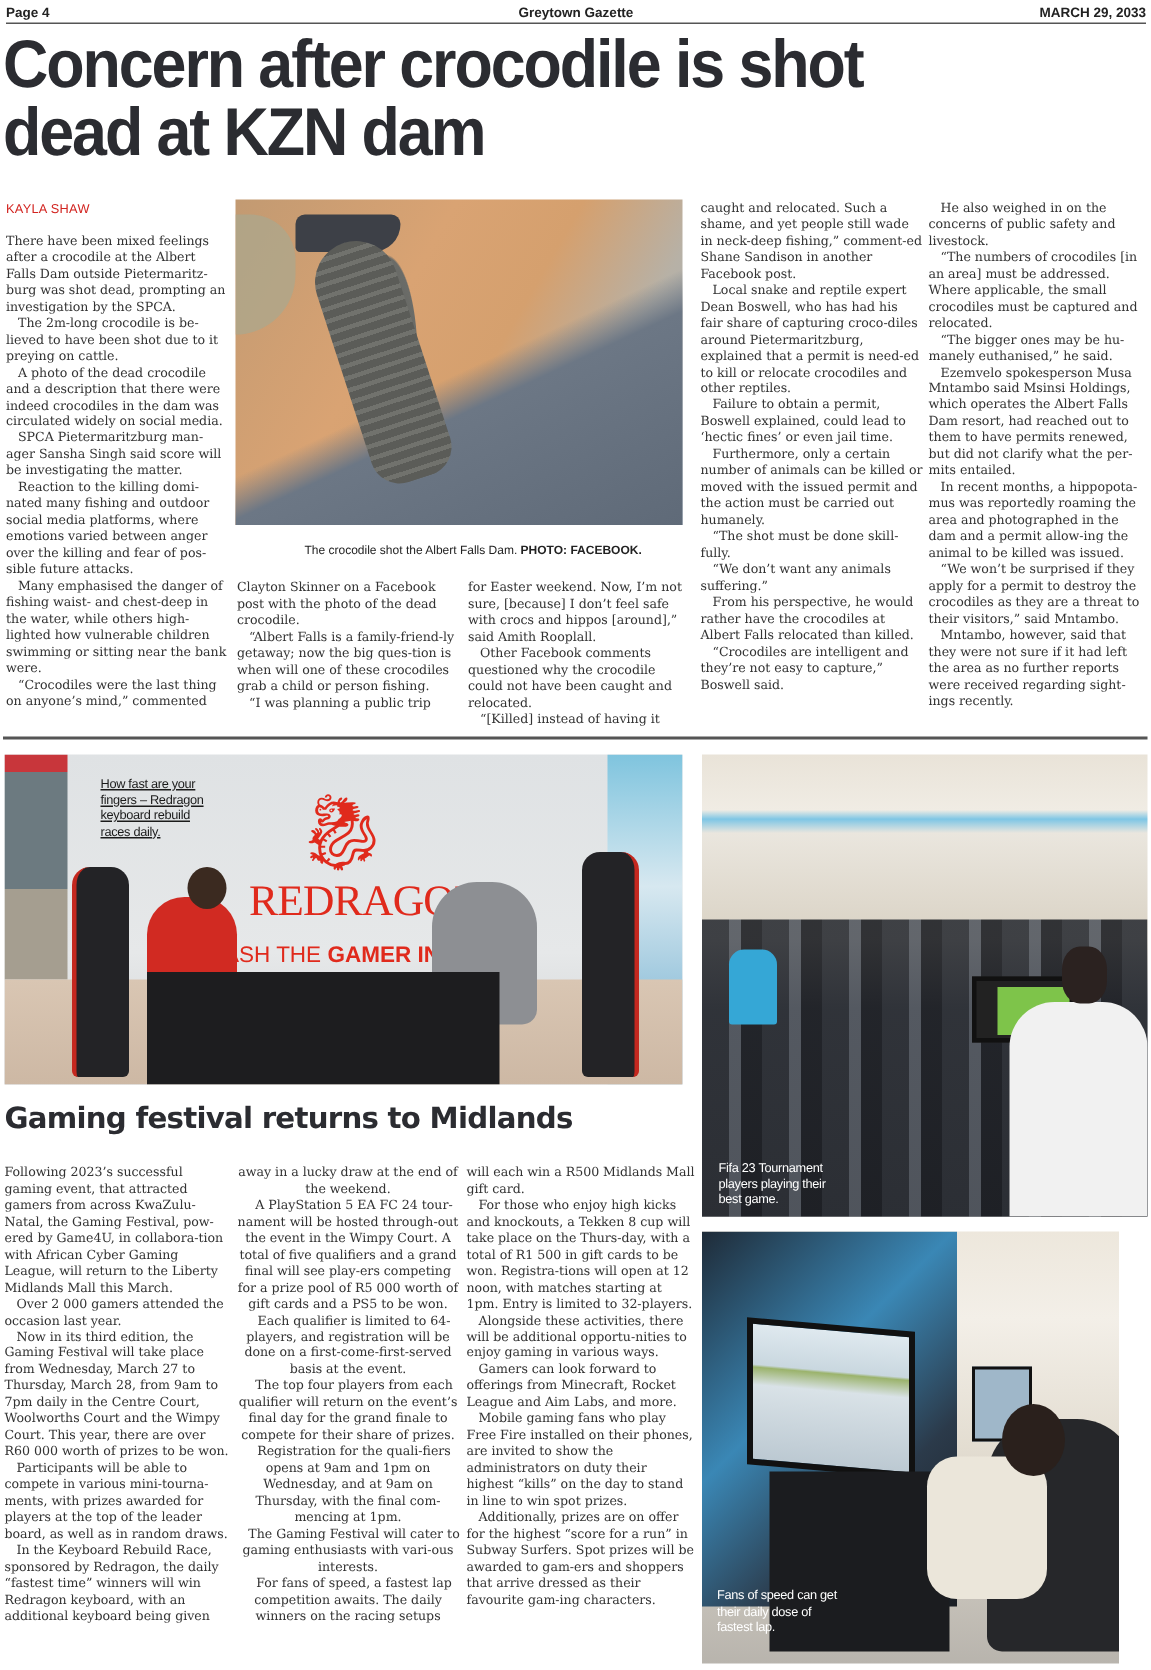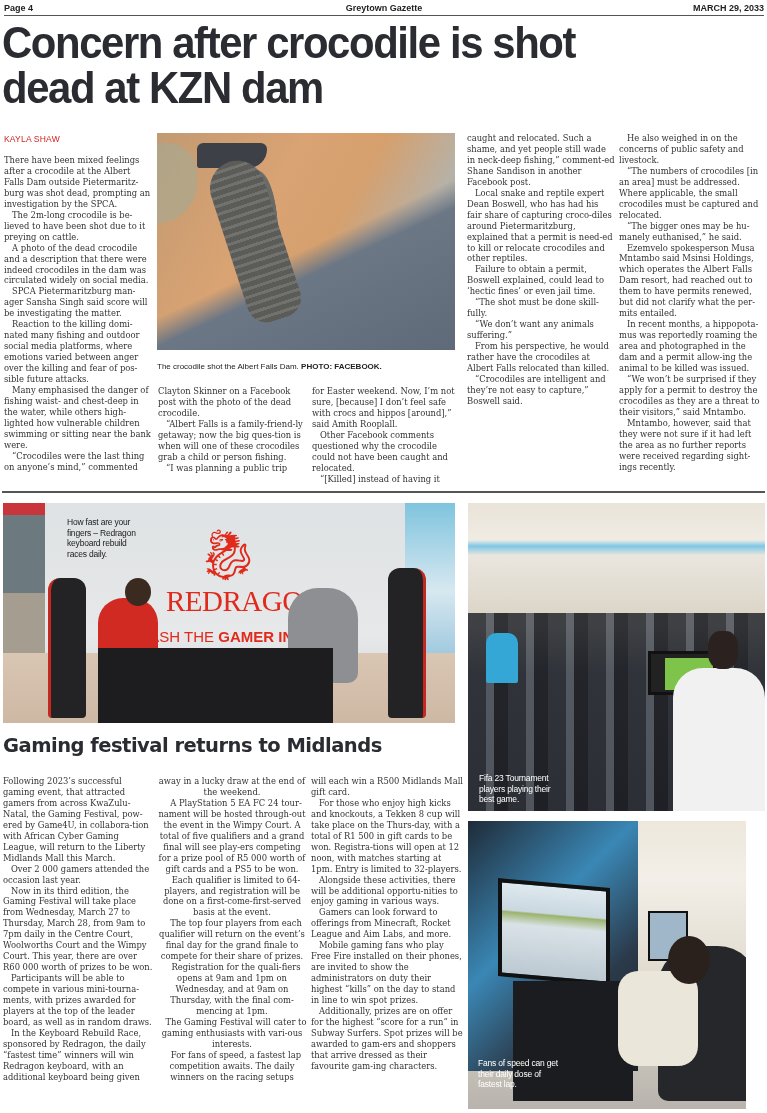--- a/index.html
+++ b/index.html
@@ -22,41 +22,41 @@
   .photo { position: absolute; overflow: hidden; }
   .croc-photo { left: 157px; top: 133px; width: 298px; height: 217px;
     background:
       radial-gradient(ellipse 30px 95px at 100px 105px, #5d5f5c 0%, #6b6c68 70%, transparent 72%),
       linear-gradient(155deg, transparent 0 52%, #6c7785 60%, #5f6a78 100%),
       linear-gradient(120deg, #c29a72 0%, #d9a373 35%, #d5a06e 55%, #b7b1a6 75%, #9fb0c0 100%); }
   .croc-photo .rock { position: absolute; left: 0; top: 10px; width: 40px; height: 80px; background: #a9a88f; border-radius: 0 30px 40px 0; opacity: 0.7; }
   .croc-photo .croc { position: absolute; left: 70px; top: 25px; width: 55px; height: 165px; background: repeating-linear-gradient(0deg, #5b5c58 0 5px, #71726d 5px 8px); border-radius: 28px 28px 20px 20px; transform: rotate(-18deg); }
   .croc-photo .tail { position: absolute; left: 40px; top: 10px; width: 70px; height: 25px; background: #3d4047; border-radius: 20px 20px 60px 10px; }
 
-  .caption { position: absolute; font-family: "Liberation Sans", sans-serif; font-size: 8px; color: #222; }
+  .caption { position: absolute; font-family: "Liberation Sans", sans-serif; font-size: 8px; color: #222; margin-left: 46px; }
   .caption b { font-weight: bold; }
 
   .divider { position: absolute; left: 2px; top: 491px; width: 763px; height: 2px; background: #555; }
 
   .redragon-photo { left: 3px; top: 503px; width: 452px; height: 220px; background: linear-gradient(180deg, #dfe2e4 0%, #e6e8e9 60%, #cfd2d4 100%); }
   .redragon-photo .left-store { position: absolute; left: 0; top: 0; width: 42px; height: 150px; background: linear-gradient(180deg, #c8363b 0 8%, #6c7a80 8% 60%, #a59e90 60%); }
   .redragon-photo .right-store { position: absolute; right: 0; top: 0; width: 50px; height: 220px; background: linear-gradient(180deg, #7fc4de 0%, #d7e8f0 40%, #9ec8de 70%, #c4d7e1 100%); }
   .redragon-photo .floor { position: absolute; left: 0; bottom: 0; width: 100%; height: 70px; background: linear-gradient(180deg, #d9c6b3, #cdb8a4); }
   .redragon-photo .logo-dragon { position: absolute; left: 190px; top: 25px; width: 70px; height: 55px; color: #e02a1c; font-size: 50px; line-height: 55px; text-align: center; }
   .redragon-photo .brand { position: absolute; left: 163px; top: 82px; font-family: "Liberation Serif", serif; font-size: 29px; color: #e02a1c; letter-spacing: -0.5px; }
   .redragon-photo .slogan { position: absolute; left: 128px; top: 125px; font-family: "Liberation Sans", sans-serif; font-size: 15px; color: #e02a1c; }
   .redragon-photo .slogan b { font-weight: bold; }
   .redragon-photo .table { position: absolute; left: 95px; top: 145px; width: 235px; height: 75px; background: #1d1d1f; }
   .redragon-photo .chair-l { position: absolute; left: 45px; top: 75px; width: 38px; height: 140px; background: #232326; border-radius: 12px 12px 4px 4px; border-left: 3px solid #c4281f; }
   .redragon-photo .chair-r { position: absolute; left: 385px; top: 65px; width: 38px; height: 150px; background: #232326; border-radius: 12px 12px 4px 4px; border-right: 3px solid #c4281f; }
   .redragon-photo .person-l { position: absolute; left: 95px; top: 95px; width: 60px; height: 70px; background: #d12a22; border-radius: 25px 25px 5px 5px; }
   .redragon-photo .head-l { position: absolute; left: 122px; top: 75px; width: 26px; height: 28px; background: #3b2a20; border-radius: 50%; }
   .redragon-photo .person-r { position: absolute; left: 285px; top: 85px; width: 70px; height: 95px; background: #8d8f93; border-radius: 30px 30px 10px 10px; }
   .img-caption { position: absolute; font-family: "Liberation Sans", sans-serif; font-size: 8.5px; line-height: 10.5px; letter-spacing: -0.2px; }
-  .img-caption.dark { color: #1a1a1a; }
+  .img-caption.dark { color: #1a1a1a; text-decoration: underline; }
   .img-caption.light { color: #ffffff; }
 
   .sub-headline { position: absolute; left: 3px; top: 734px; font-family: "DejaVu Sans", sans-serif; font-size: 19.5px; color: #2b2c31; letter-spacing: -0.5px; }
 
   .fifa-photo { left: 468px; top: 503px; width: 297px; height: 308px; background: linear-gradient(180deg, #e9e3d8 0%, #f0ece4 12%, #7ec6e5 14%, #eae6de 17%, #d9d2c4 40%, #4b4f57 55%, #1e2127 100%); }
   .fifa-photo .crowd { position: absolute; left: 0; top: 110px; width: 100%; height: 200px; background: repeating-linear-gradient(90deg, #2d3036 0 18px, #555a62 18px 26px, #1e2025 26px 40px); opacity: 0.9; }
   .fifa-photo .blue-shirt { position: absolute; left: 18px; top: 130px; width: 32px; height: 50px; background: #35a7d6; border-radius: 10px 10px 2px 2px; }
   .fifa-photo .monitor { position: absolute; left: 180px; top: 148px; width: 68px; height: 44px; background: #222; border: 3px solid #111; }
   .fifa-photo .monitor .screen { position: absolute; left: 14px; top: 4px; width: 48px; height: 32px; background: #7ec44a; }
   .fifa-photo .white-shirt { position: absolute; left: 205px; top: 165px; width: 92px; height: 143px; background: #f1f1f1; border-radius: 30px 30px 0 0; }
@@ -115,20 +115,21 @@
 <div class="col" style="left:312px; top:386px; width:148px;">
   <p class="first">for Easter weekend. Now, I’m not sure, [because] I don’t feel safe with crocs and hippos [around],” said Amith Rooplall.</p>
   <p>Other Facebook comments questioned why the crocodile could not have been caught and relocated.</p>
   <p>“[Killed] instead of having it</p>
 </div>
 
 <div class="col" style="left:467px; top:133px; width:148px;">
   <p class="first">caught and relocated. Such a shame, and yet people still wade in neck-deep fishing,” comment-ed Shane Sandison in another Facebook post.</p>
   <p>Local snake and reptile expert Dean Boswell, who has had his fair share of capturing croco-diles around Pietermaritzburg, explained that a permit is need-ed to kill or relocate crocodiles and other reptiles.</p>
   <p>Failure to obtain a permit, Boswell explained, could lead to ‘hectic fines’ or even jail time.</p>
+  <p>Furthermore, only a certain number of animals can be killed or moved with the issued permit and the action must be carried out humanely.</p>
   <p>“The shot must be done skill-fully.</p>
   <p>“We don’t want any animals suffering.”</p>
   <p>From his perspective, he would rather have the crocodiles at Albert Falls relocated than killed.</p>
   <p>“Crocodiles are intelligent and they’re not easy to capture,” Boswell said.</p>
 </div>
 
 <div class="col" style="left:619px; top:133px; width:147px;">
   <p>He also weighed in on the concerns of public safety and livestock.</p>
   <p>“The numbers of crocodiles [in an area] must be addressed. Where applicable, the small crocodiles must be captured and relocated.</p>
   <p>“The bigger ones may be hu-manely euthanised,” he said.</p>

